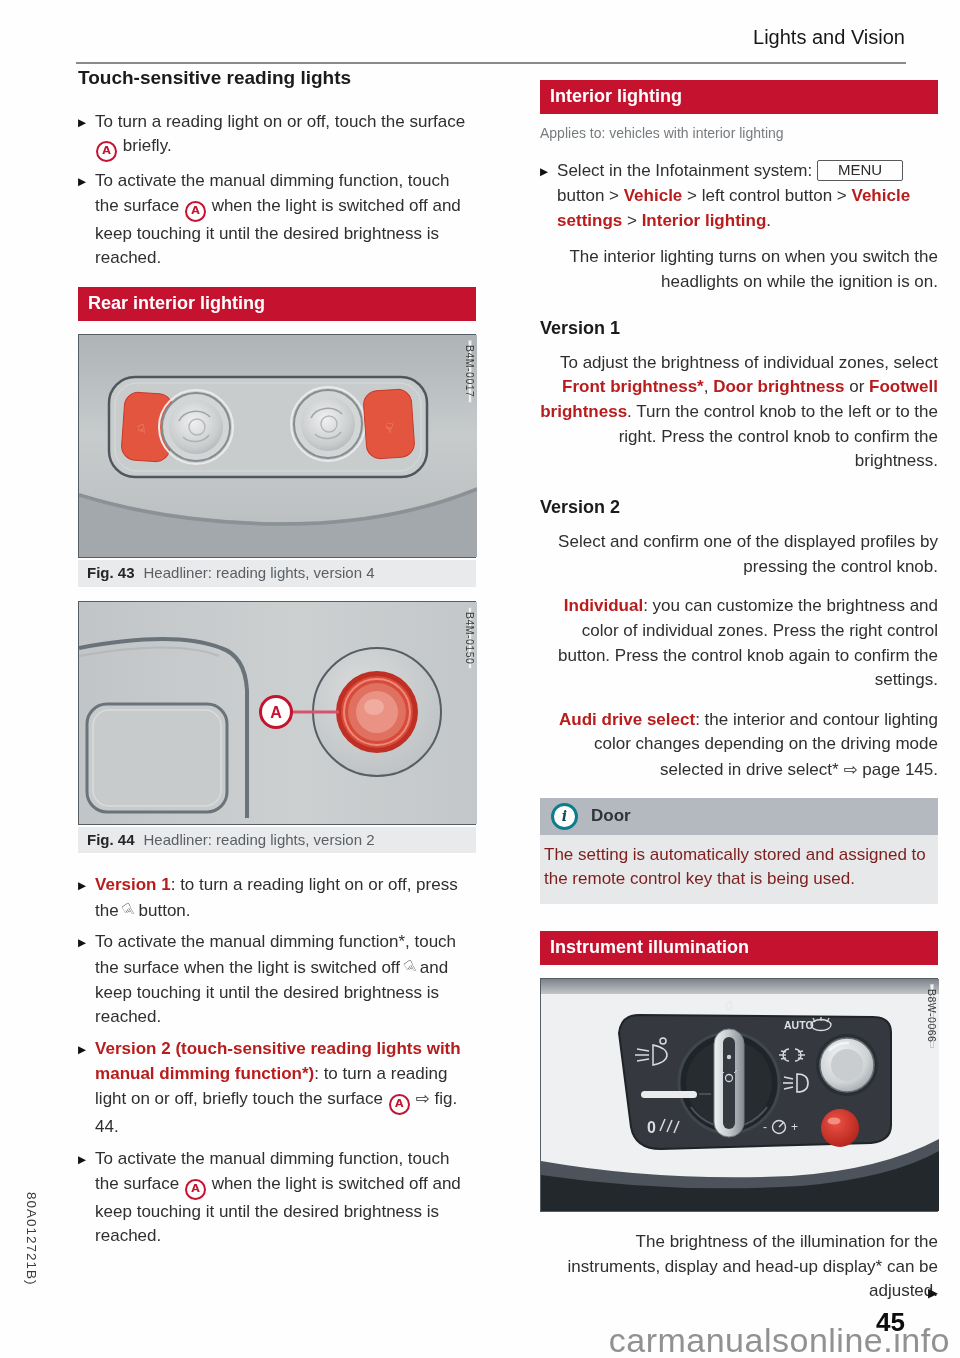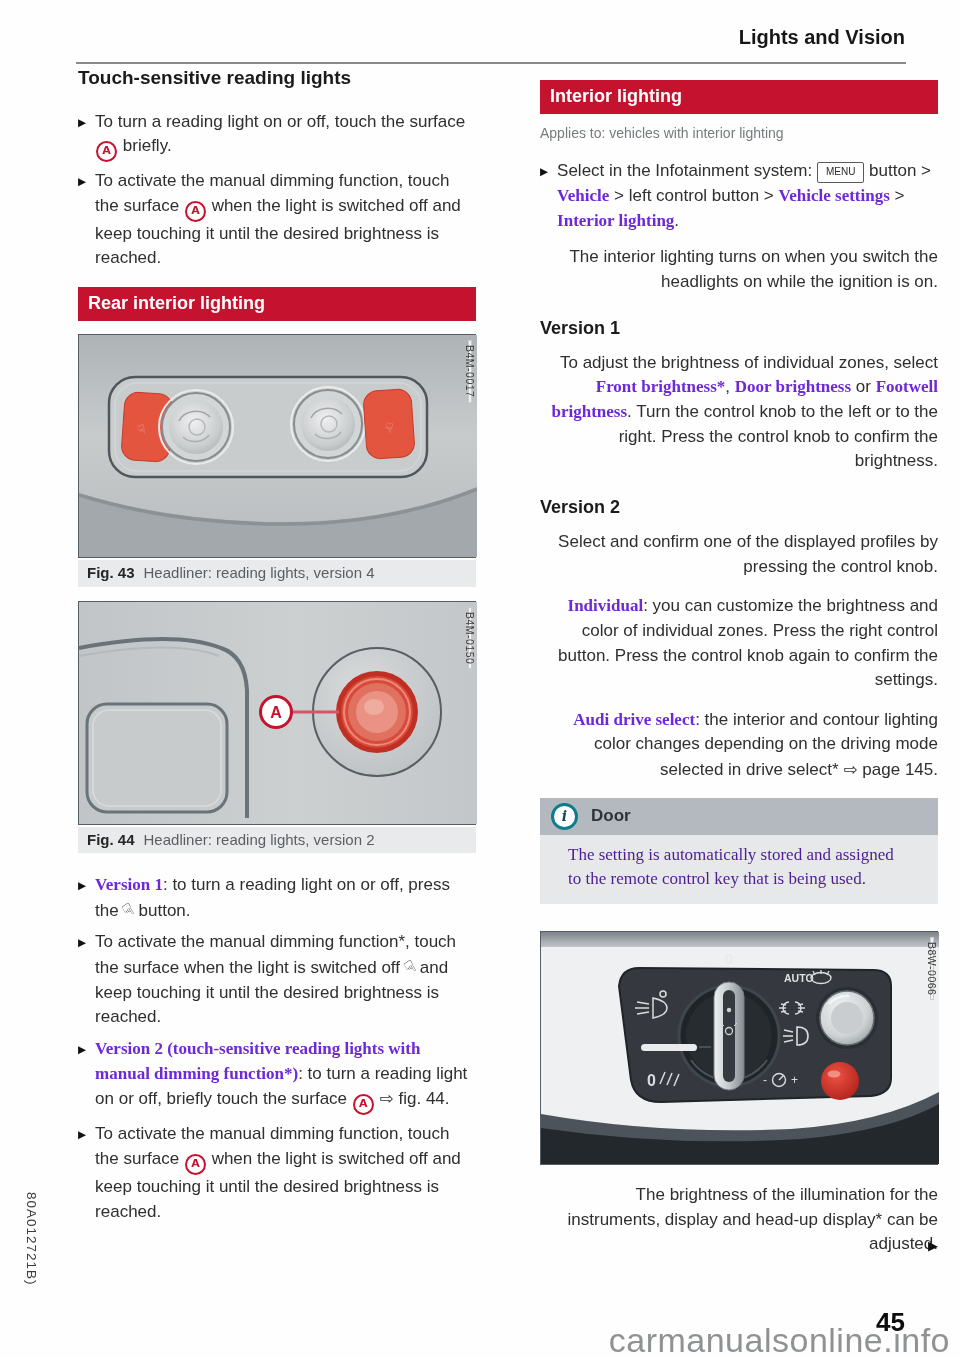--- a/index.html
+++ b/index.html
@@ -1,60 +1,60 @@
 <!DOCTYPE html>
 <html><head>
 <meta charset="utf-8">
 <style>
   html,body{margin:0;padding:0;background:#e9e9e9;}
   .page{position:relative;width:960px;height:1358px;background:#fefefe;margin:0 auto;
         font-family:"Liberation Sans",sans-serif;color:#2f2f2f;overflow:hidden;}
   
-  .hdr-title{position:absolute;top:26px;right:55px;font-size:20px;font-weight:700;color:#171717;}
+  .hdr-title{position:absolute;top:26px;right:55px;font-size:20px;font-weight:400;color:#171717;}
   .hdr-rule{position:absolute;top:62px;left:76px;right:54px;height:2px;background:#8a8a8a;}
   
   .col{position:absolute;top:62px;width:398px;font-size:17px;line-height:1.45;}
   .col-left{left:78px;}
   .col-right{left:540px;top:80px;}
   h2.sec{font-size:19px;font-weight:700;color:#1b1b1b;margin:2px 0 18px;}
   h3.sub{font-size:18px;font-weight:700;color:#1b1b1b;margin:20px 0 10px;}
   p.para{margin:0 0 15px;text-align:right;}
   .banner{background:#c5122e;color:#fff;font-weight:700;font-size:18px;
           padding:3px 10px 5px;margin:0 0 13px;}
   .applies{font-size:14px;color:#767b7e;margin:-4px 0 16px;}
   
   .bullet{display:flex;gap:9px;margin:0 0 7px;}
   .blt{flex:0 0 auto;font-size:10.5px;line-height:24px;color:#111;font-family:"DejaVu Sans",sans-serif;}
   .btxt{flex:1;}
   
-  .b{font-weight:700;color:#6d28d9;font-family:Liberation Serif, serif;}
+  .b{font-weight:700;color:#b91c1c;}
   .i{}
   .ca{display:inline-block;width:17px;height:17px;line-height:15px;border:2px solid #c5122e;border-radius:50%;
       color:#c5122e;font-weight:700;font-size:11px;text-align:center;vertical-align:-3px;margin:0 1px;
       font-family:"DejaVu Sans",sans-serif;background:#fff;}
-  .key{display:inline-block;border:1.4px solid #595959;border-radius:2px;padding:0 8px 1px;
-       font-size:10px;line-height:18px;color:#2b2b2b;vertical-align:1px;}
+  .key{display:inline-block;border:1.4px solid #595959;border-radius:2px;padding:0 20px 1px;
+       font-size:15px;line-height:18px;color:#2b2b2b;vertical-align:1px;}
   .touch{display:inline-block;transform:rotate(-30deg);font-size:17px;color:#2b2b2b;
          font-family:"DejaVu Sans",sans-serif;}
   .arrow{font-family:"DejaVu Sans",sans-serif;color:#2b2b2b;}
   
   .figwrap{margin:0 0 14px;}
   .figimg{position:relative;border:1px solid #565d63;line-height:0;background:#c4c8ca;}
   .figcode{position:absolute;top:5px;right:3px;writing-mode:vertical-rl;font-size:10.5px;color:#3a3a3a;
            background:#f1f2f2;padding:4px 1px;letter-spacing:.5px;border:1px solid #c9cccd;}
   .figcap{background:#e9eaeb;padding:3px 9px 4px;font-size:15px;color:#5a5f63;line-height:1.3;margin-top:2px;}
   .figlabel{font-weight:700;color:#262626;margin-right:9px;}
   
   .tipbox{margin:12px 0 27px;}
   .tiphead{background:#b3b9bf;display:flex;align-items:center;gap:13px;padding:5px 11px;
            font-weight:700;font-size:17px;color:#2e3338;}
   .tipicon{width:21px;height:21px;border-radius:50%;background:#fff;border:3px solid #0f7c8c;
            color:#0c4a55;font-weight:700;font-size:14px;font-style:italic;text-align:center;line-height:20px;
            font-family:"DejaVu Serif",serif;}
-  .tipbody{background:#e7e8e9;padding:8px 28px 12px;color:#4c1d95;font-family:Liberation Serif, serif;}
+  .tipbody{background:#e7e8e9;padding:8px 4px 12px;color:#7f1d1d;}
   .closing{position:relative;margin:2px 0 0;}
   .contmark{position:absolute;right:0;bottom:1px;font-size:13px;color:#111;font-family:"DejaVu Sans",sans-serif;}
   
   .pagenum{position:absolute;right:55px;bottom:20px;font-size:26px;font-weight:700;color:#0d0d0d;z-index:2;margin-top:35px;}
   .watermark{position:absolute;right:10px;bottom:-2px;font-size:34px;color:#8f9193;letter-spacing:.5px;z-index:1;}
   .spine{position:absolute;left:24px;top:1192px;writing-mode:vertical-rl;font-size:13.5px;color:#3c3c3c;
          letter-spacing:1px;}
   svg{display:block;}
 </style>
 </head>
@@ -214,20 +214,21 @@
     <p class="para"><span class="b">Audi drive select</span><span>: the interior and contour lighting color changes depending on the driving mode selected in drive select* </span><span class="arrow">⇨</span><span class="i"> page 145</span><span>.</span></p>
 
     <div class="tipbox">
       <div class="tiphead">
         <span class="tipicon">i</span>
         <span>Door</span>
       </div>
       <div class="tipbody">The setting is automatically stored and assigned to the remote control key that is being used.</div>
     </div>
 
+    <div class="banner">Instrument illumination</div>
 
     <div class="figwrap">
       <div class="figimg">
         <svg width="398" height="232" viewBox="0 0 398 232">
           <defs>
             <linearGradient id="tb45" x1="0" y1="0" x2="0" y2="1">
               <stop offset="0" stop-color="#7d838a"></stop>
                 <stop offset="1" stop-color="#c2c6c9"></stop>
             </linearGradient>
             <linearGradient id="chrome45" x1="0" y1="0" x2="1" y2="0">

